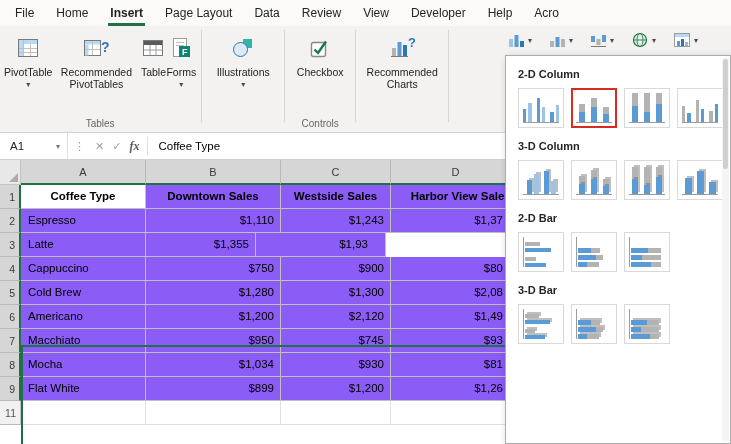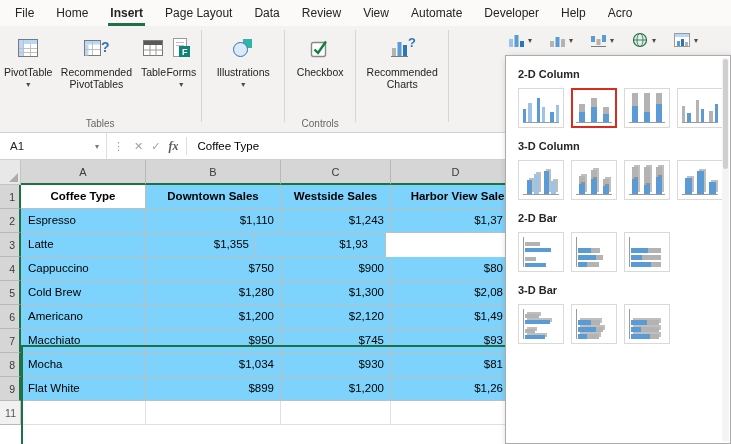--- a/index.html
+++ b/index.html
@@ -25,21 +25,21 @@
   .chev{font-size:8px;line-height:7px;color:#4a4a4a}
   .grouplabel{position:absolute;bottom:3px;left:0;right:0;text-align:center;font-size:10px;color:#666}
 
   
   .chart-toolbar{position:absolute;top:32px;left:508px;display:flex;gap:17px;align-items:center;z-index:5}
   .ct-btn{display:flex;align-items:center;gap:3px}
 
   
   .fbar{position:absolute;top:133px;left:0;right:0;height:27px;background:#fff;
         border-bottom:1px solid #d1cfcd;display:flex;align-items:center}
-  .namebox{width:107px;height:100%;display:flex;align-items:center;justify-content:space-between;
+  .namebox{width:68px;height:100%;display:flex;align-items:center;justify-content:space-between;
            padding:0 7px 0 10px;border-right:1px solid #e1dfdd;font-size:11.5px}
   .nb-chev{font-size:8px;color:#777}
   .fb-dots{color:#9a9a9a;padding:0 6px;font-size:11px}
   .fb-ic{color:#a19f9d;font-size:11px;padding:0 4px}
   .fb-fx{font-family:"Liberation Serif","DejaVu Serif",serif;font-style:italic;font-weight:bold;
          color:#5a5a5a;font-size:12px;padding:0 4px}
   .fb-sep{width:1px;height:18px;background:#e1dfdd;margin:0 4px}
   .fb-content{padding-left:6px;font-size:11.5px;color:#000}
 
   
@@ -47,21 +47,21 @@
   .hdr-row{display:flex;height:25px}
   .corner{width:21px;background:#e8e8e8;border-right:1px solid #c3c3c3;border-bottom:1px solid #c3c3c3;position:relative}
   .corner::after{content:"";position:absolute;right:2px;bottom:2px;
                  border-left:9px solid transparent;border-bottom:9px solid #adadad}
   .colh{height:25px;display:flex;align-items:center;justify-content:center;font-size:11px;color:#3a3a3a;
         background:#d6d6d6;border-right:1px solid #b9b9b9;border-bottom:2px solid #1e7145}
   .row{display:flex;height:24px}
   .rowh{width:21px;display:flex;align-items:center;justify-content:flex-end;padding-right:4px;
         background:#d6d6d6;border-bottom:1px solid #b9b9b9;border-right:2px solid #1e7145;
         font-size:10.5px;color:#3a3a3a}
-  .cell{height:24px;line-height:23px;background:#7dd3fc;border-right:1px solid #bfbfbf;
+  .cell{height:24px;line-height:23px;background:#8b5cf6;border-right:1px solid #bfbfbf;
         border-bottom:1px solid #bfbfbf;font-size:11.5px;overflow:hidden;white-space:nowrap;color:#000}
   .cell.hdr{font-weight:bold;text-align:center}
   .cell.txt{padding-left:7px}
   .cell.num{text-align:right;padding-right:6px}
   .cell.dnum{padding-right:17px}
   .cell.dhdr{text-align:center;padding-left:4px}
   .cell.active{background:#fff}
   .row.unsel .rowh{background:#f1f1f1;border-right:1px solid #c3c3c3;color:#555}
   .row.unsel .cell{background:#fff;border-color:#e0e0e0}
   .ca{width:125px}.cb{width:135px}.cc{width:110px}.cd{width:130px}
@@ -97,21 +97,20 @@
 <body>
 
 <div class="tabbar">
   <div class="tab">File</div>
   <div class="tab">Home</div>
   <div class="tab active">Insert</div>
   <div class="tab">Page Layout</div>
   <div class="tab">Data</div>
   <div class="tab">Review</div>
   <div class="tab">View</div>
-  <div class="tab">Automate</div>
   <div class="tab">Developer</div>
   <div class="tab">Help</div>
   <div class="tab">Acro</div>
 </div>
 
 <div class="ribbon">
 
   <div class="rb-group">
     <div class="bigbtn">
       <div class="bicon">

